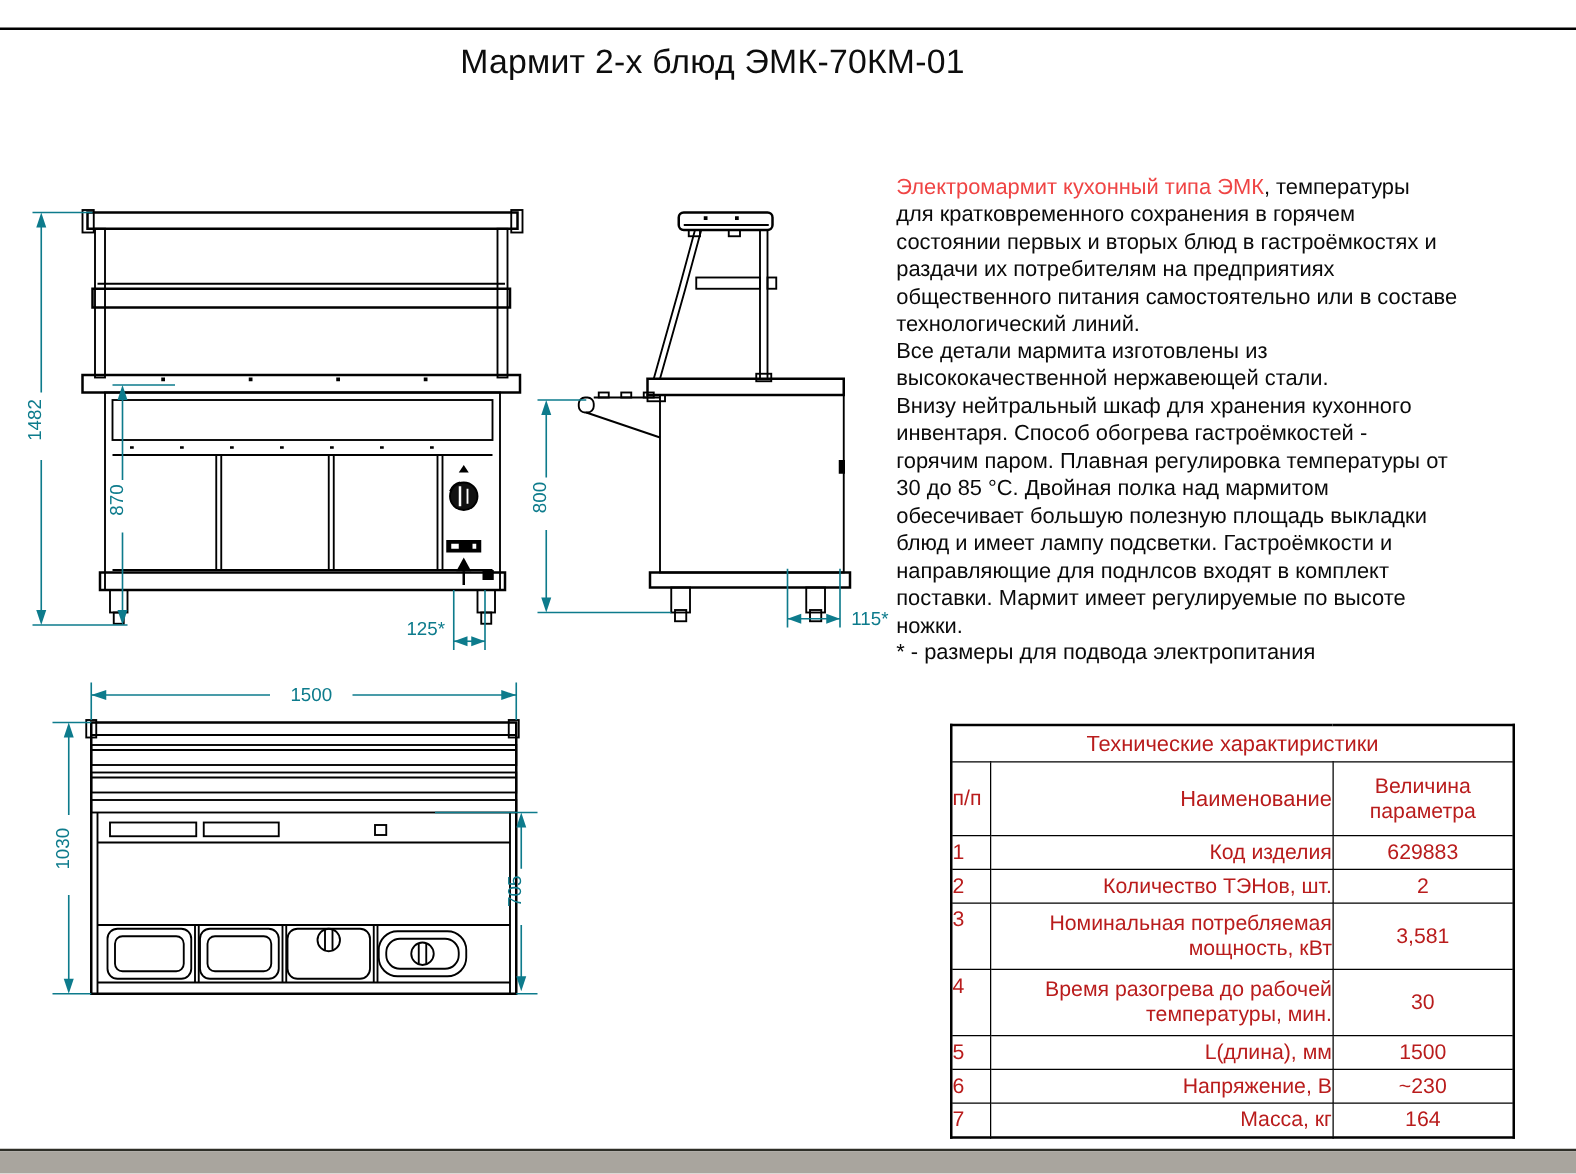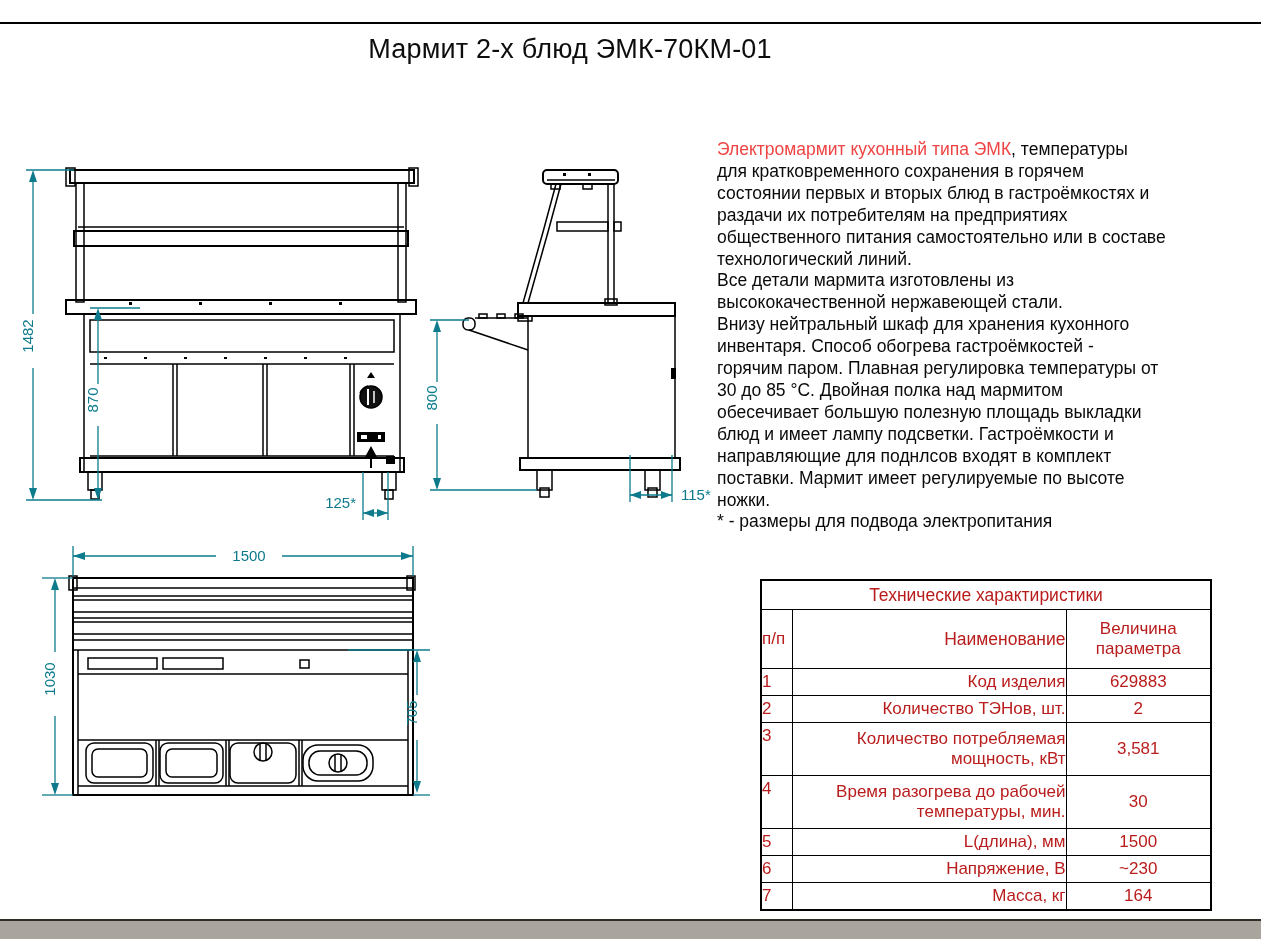--- a/index.html
+++ b/index.html
@@ -280,21 +280,21 @@
       <td class="c-name">Код изделия</td>
       <td class="c-val">629883</td>
     </tr>
     <tr class="row-s">
       <td class="c-npp">2</td>
       <td class="c-name">Количество ТЭНов, шт.</td>
       <td class="c-val">2</td>
     </tr>
     <tr class="row-t">
       <td class="c-npp" style="vertical-align:top;padding-top:3px;">3</td>
-      <td class="c-name">Количество потребляемая мощность, кВт</td>
+      <td class="c-name">Номинальная потребляемая мощность, кВт</td>
       <td class="c-val">3,581</td>
     </tr>
     <tr class="row-t">
       <td class="c-npp" style="vertical-align:top;padding-top:3px;">4</td>
       <td class="c-name">Время разогрева до рабочей температуры, мин.</td>
       <td class="c-val">30</td>
     </tr>
     <tr class="row-s">
       <td class="c-npp">5</td>
       <td class="c-name">L(длина), мм</td>

